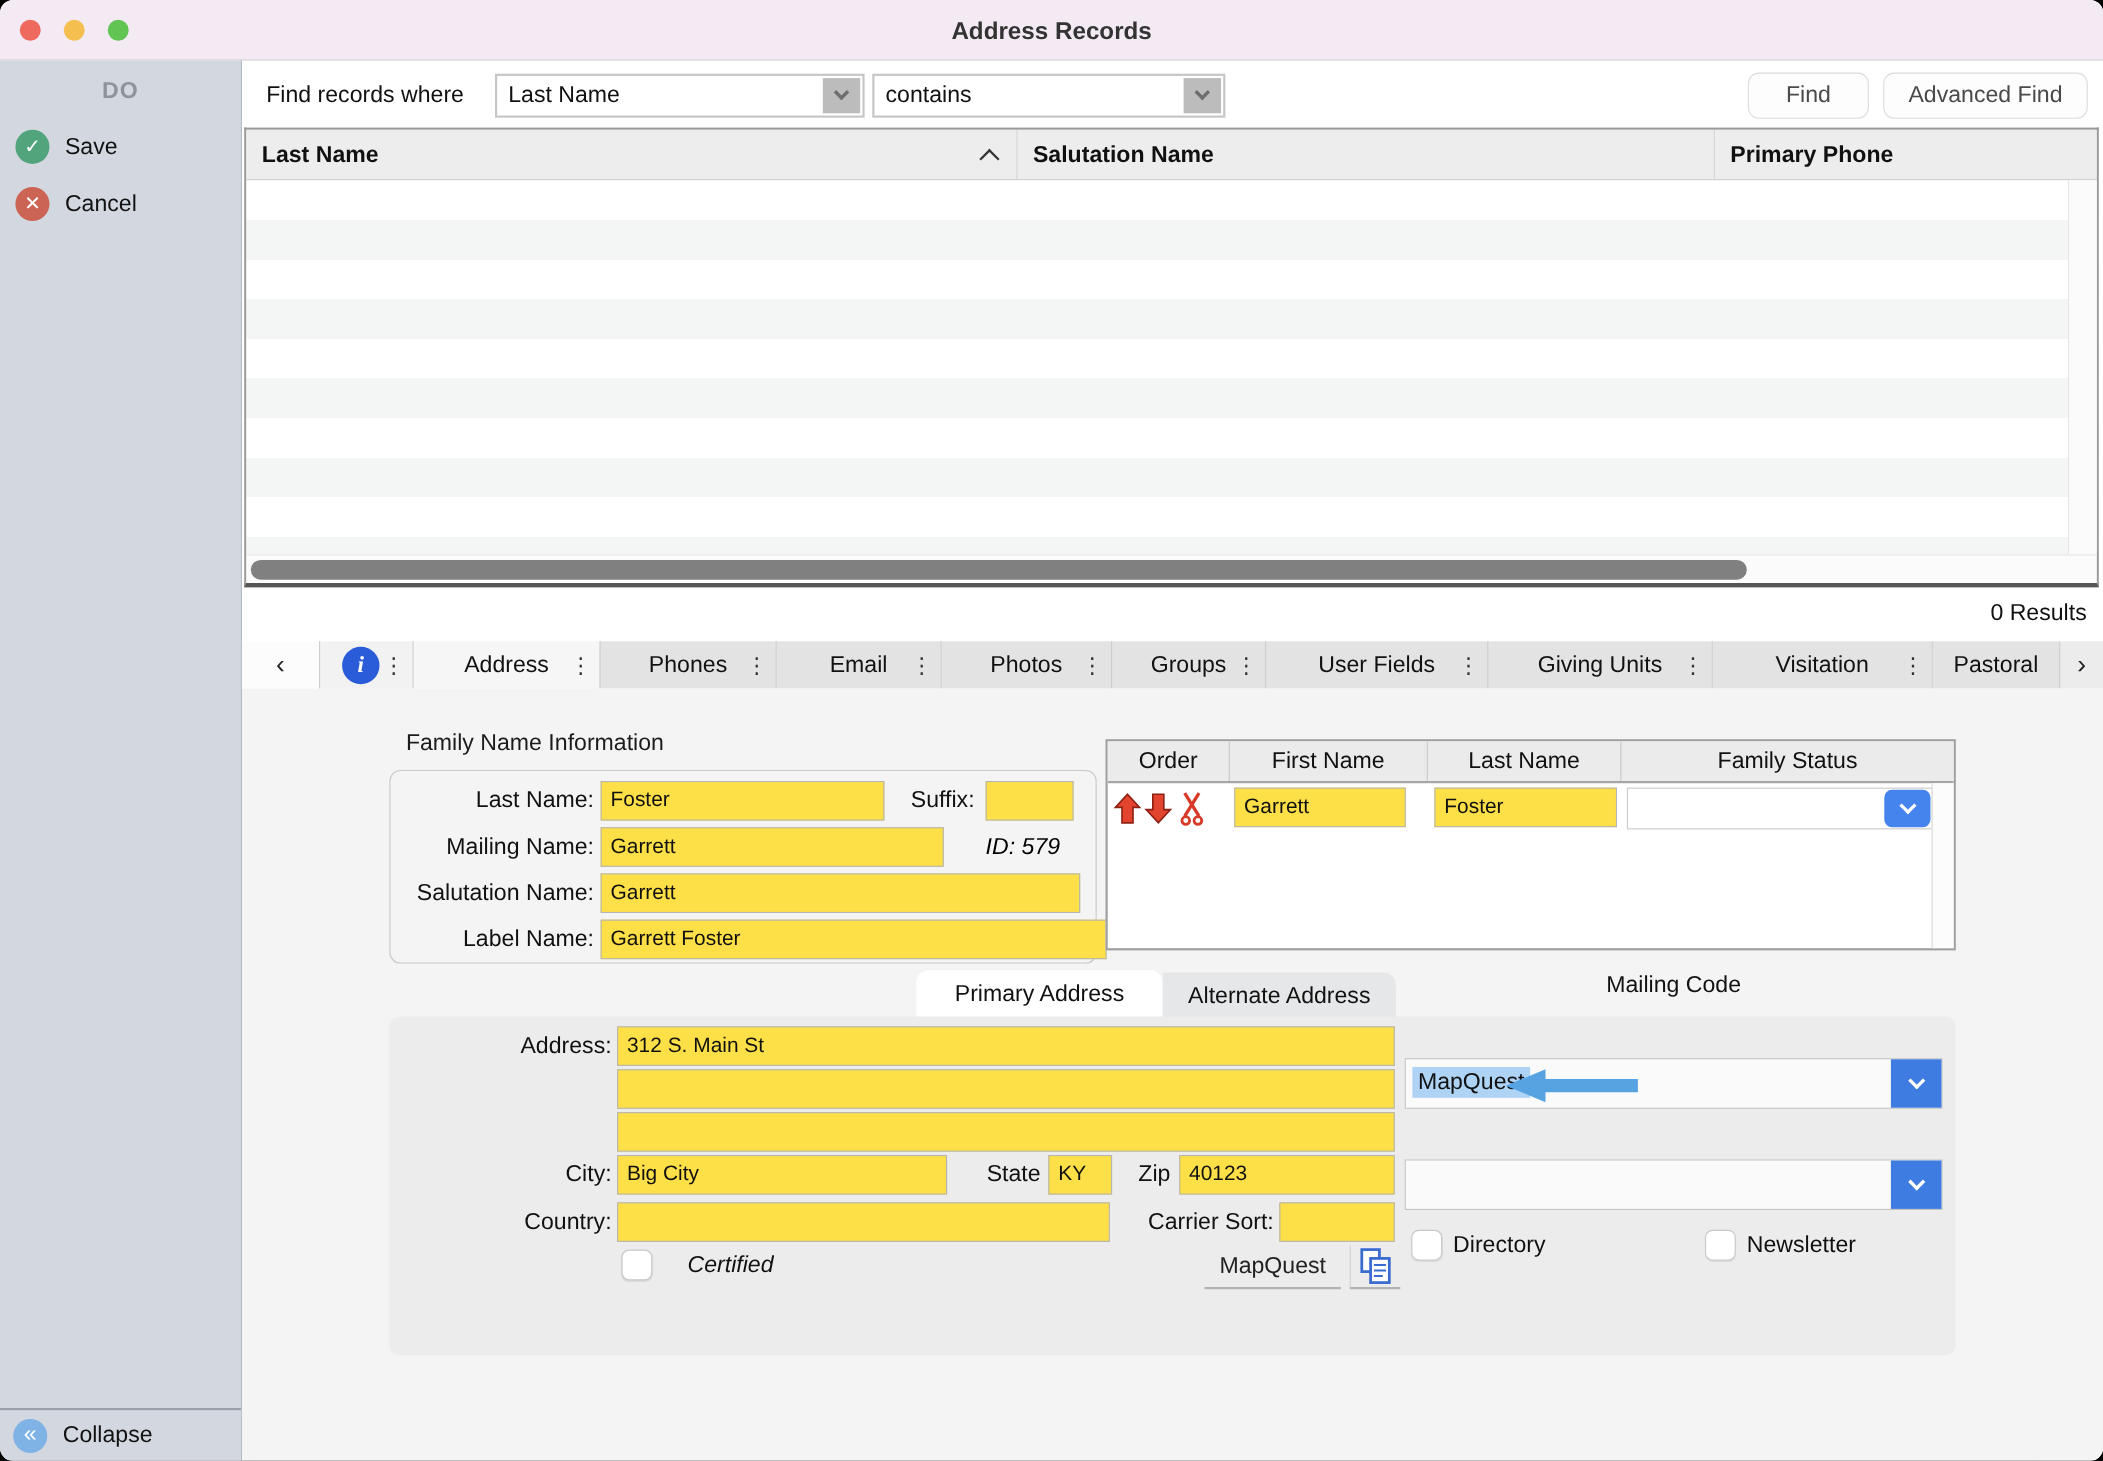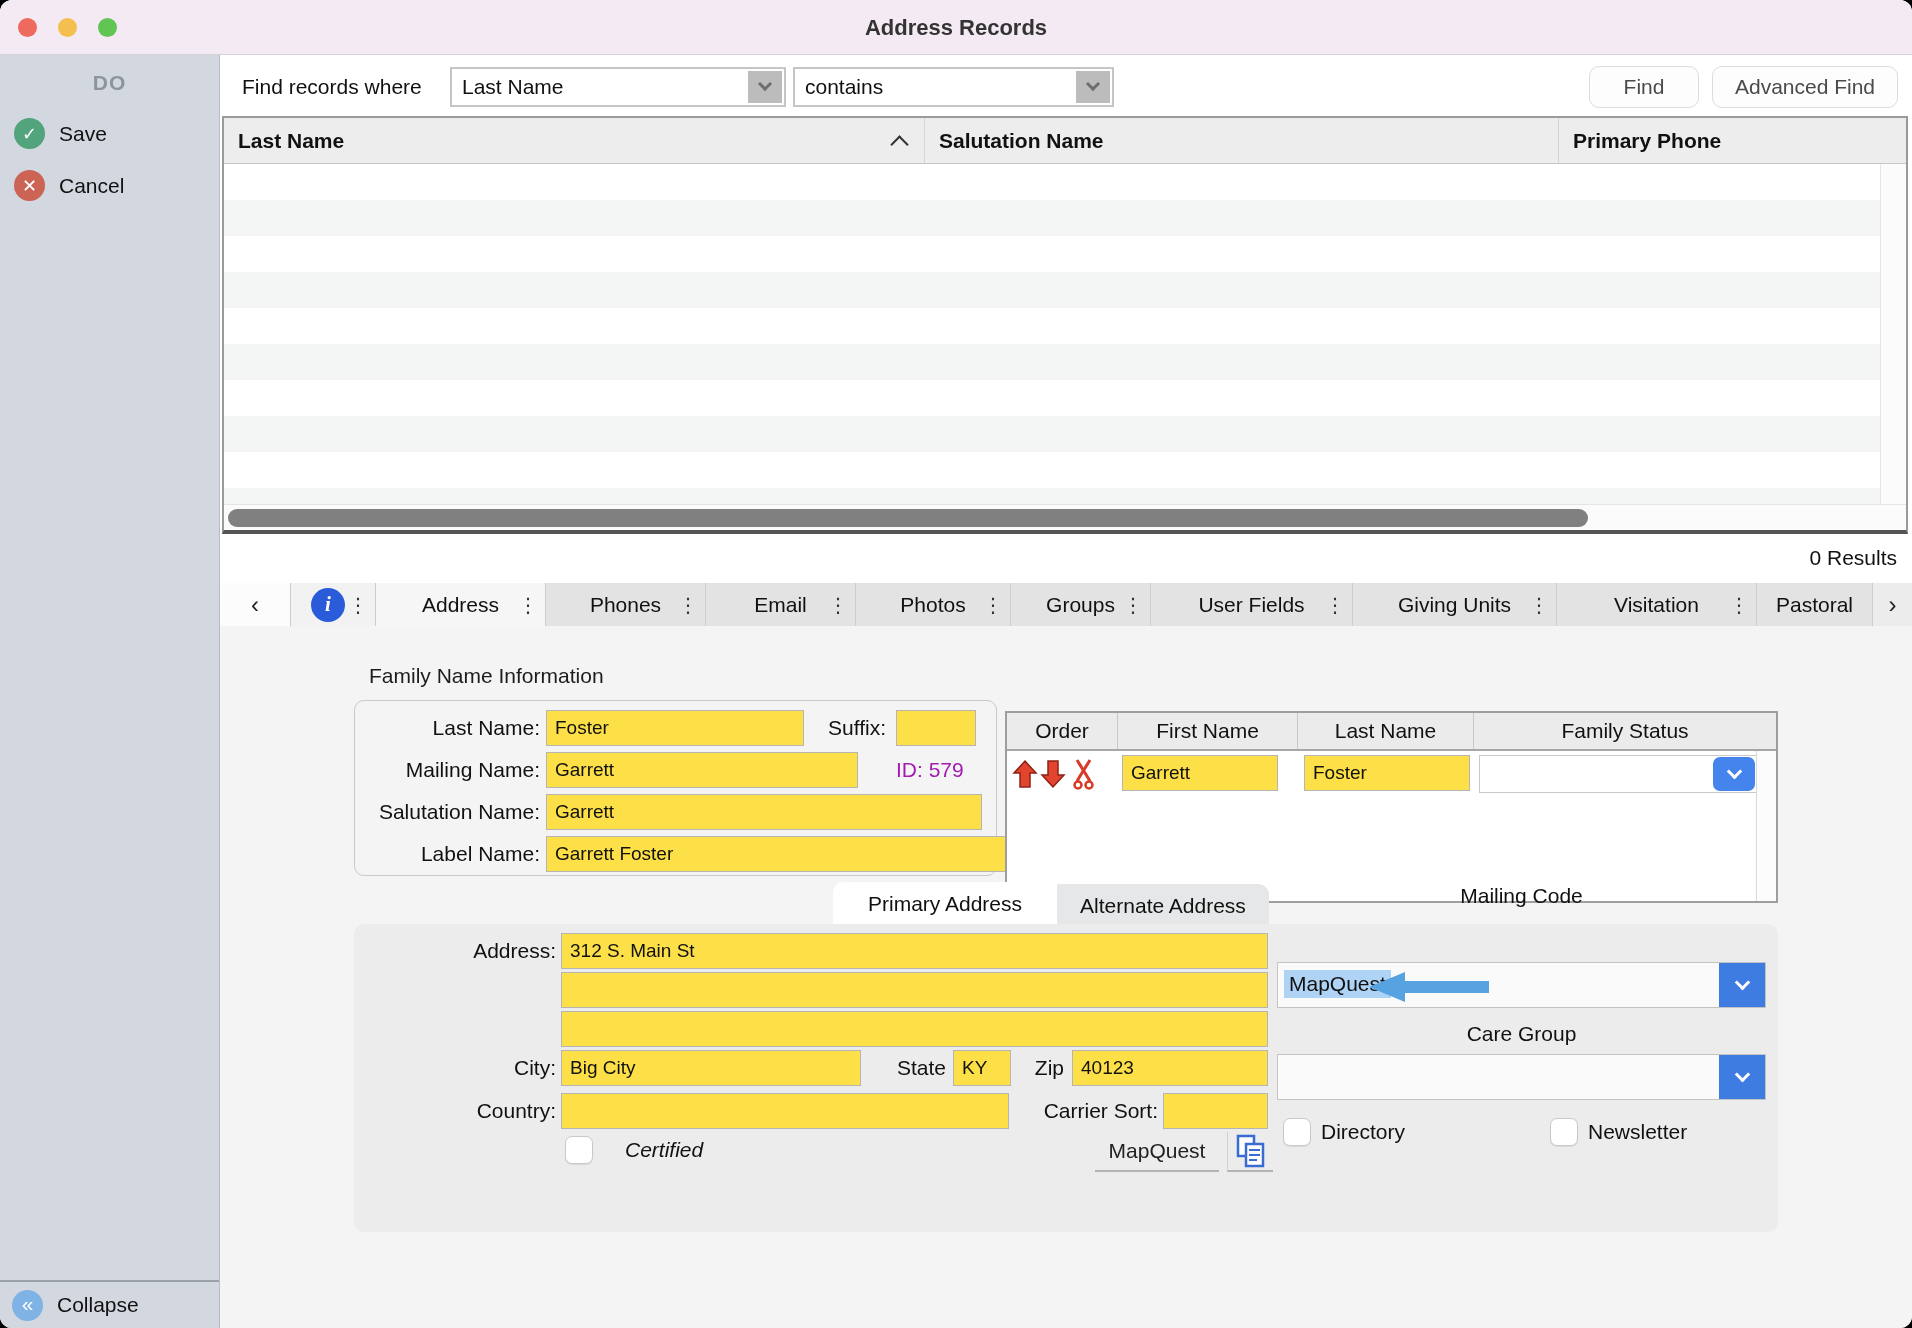--- a/index.html
+++ b/index.html
@@ -65,24 +65,24 @@
   .tab.chevR{width:40px;background:#ececec;font-size:24px;color:#222;}
   .info-circle{width:34px;height:34px;border-radius:50%;background:#2a5bd8;color:#fff;display:flex;align-items:center;justify-content:center;font-size:21px;font-weight:bold;font-family:"Liberation Serif",serif;font-style:italic;margin-right:10px;}
 
   
   .lower{position:absolute;left:220px;top:626px;right:0;bottom:0;background:#f4f4f5;}
 
   .legend{position:absolute;left:369px;top:664px;font-size:21px;color:#1c1c1c;}
   .fieldset{position:absolute;left:354px;top:700px;width:643px;height:176px;border:1px solid #c7c9ca;border-radius:10px;}
   .flabel{position:absolute;font-size:21px;color:#111;height:36px;line-height:36px;text-align:right;}
   .tinput{position:absolute;height:36px;border:1px solid #b5b5b5;background:#fde047;font-size:19px;padding-left:8px;color:#111;}
-  .idtext{position:absolute;font-size:21px;color:#a21caf;height:36px;line-height:36px;}
-
-  
-  .mtable{position:absolute;left:1005px;top:711px;width:773px;height:192px;border:2px solid #9e9e9e;background:#fff;}
+  .idtext{position:absolute;font-size:21px;color:#000000;height:36px;line-height:36px;font-style:italic;}
+
+  
+  .mtable{position:absolute;left:1005px;top:672px;width:773px;height:192px;border:2px solid #9e9e9e;background:#fff;}
   .mhead{position:absolute;left:0;right:0;top:0;height:38px;background:#ebebeb;border-bottom:2px solid #a6a6a6;display:flex;}
   .mhc{height:100%;line-height:36px;font-size:21px;color:#111;text-align:center;}
   .mhc + .mhc{border-left:1px solid #c9c9c9;}
   .mhc.o{width:110px;}.mhc.f{width:180px;}.mhc.l{width:176px;}.mhc.s{flex:1;}
   .mrow{position:absolute;left:0;top:38px;height:46px;width:100%;}
   .ordicons{position:absolute;left:5px;top:6px;display:flex;align-items:center;gap:2px;}
   .mstrip{position:absolute;right:0;top:38px;bottom:0;width:20px;background:#fcfcfc;border-left:1px solid #d9d9d9;}
   .combo{position:absolute;background:#fff;border:1px solid #c9c9c9;}
   .combo .bluebtn{position:absolute;right:1px;top:1px;bottom:1px;width:42px;background:#4584ec;display:flex;align-items:center;justify-content:center;}
   .combo .bluebtn.rounded{border-radius:7px;}
@@ -304,21 +304,20 @@
   <div class="code-combo" style="top:962px;">
     <span class="sel-value">MapQuest</span>
     <span class="bluebtn">
         <span class="chev"></span>
       </span>
   </div>
   <svg class="annot-arrow" width="124" height="34">
     <polygon points="2,17 38,2 38,11 122,11 122,23 38,23 38,32" fill="#57a3e2"></polygon>
   </svg>
 
-  <div class="code-label" style="top:1022px;">Care Group</div>
   <div class="code-combo" style="top:1054px;">
     <span class="sel-value" style="background:transparent;"></span>
     <span class="bluebtn">
         <span class="chev"></span>
       </span>
   </div>
 
   <div class="checkbox" style="left:1283px;top:1118px;"></div>
   <div class="cb-label" style="left:1321px;top:1118px;">Directory</div>
   <div class="checkbox" style="left:1550px;top:1118px;"></div>

